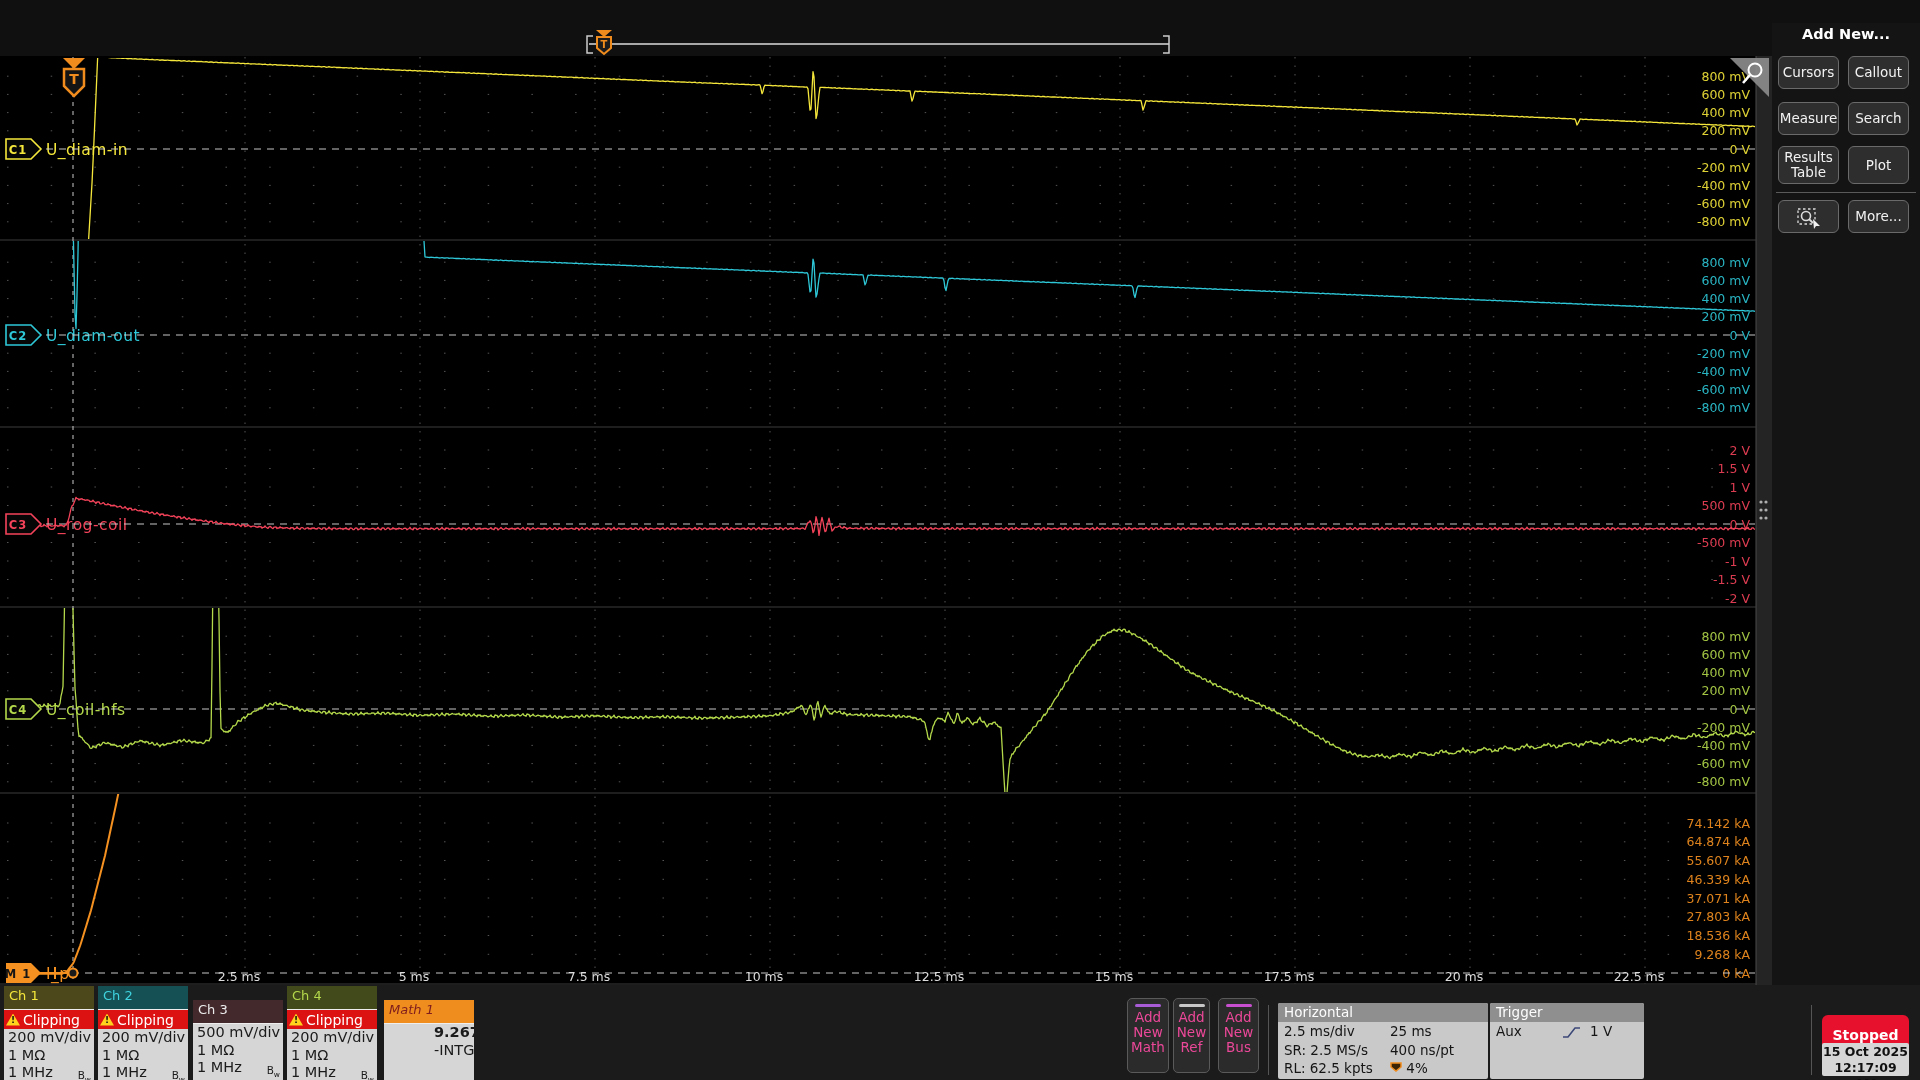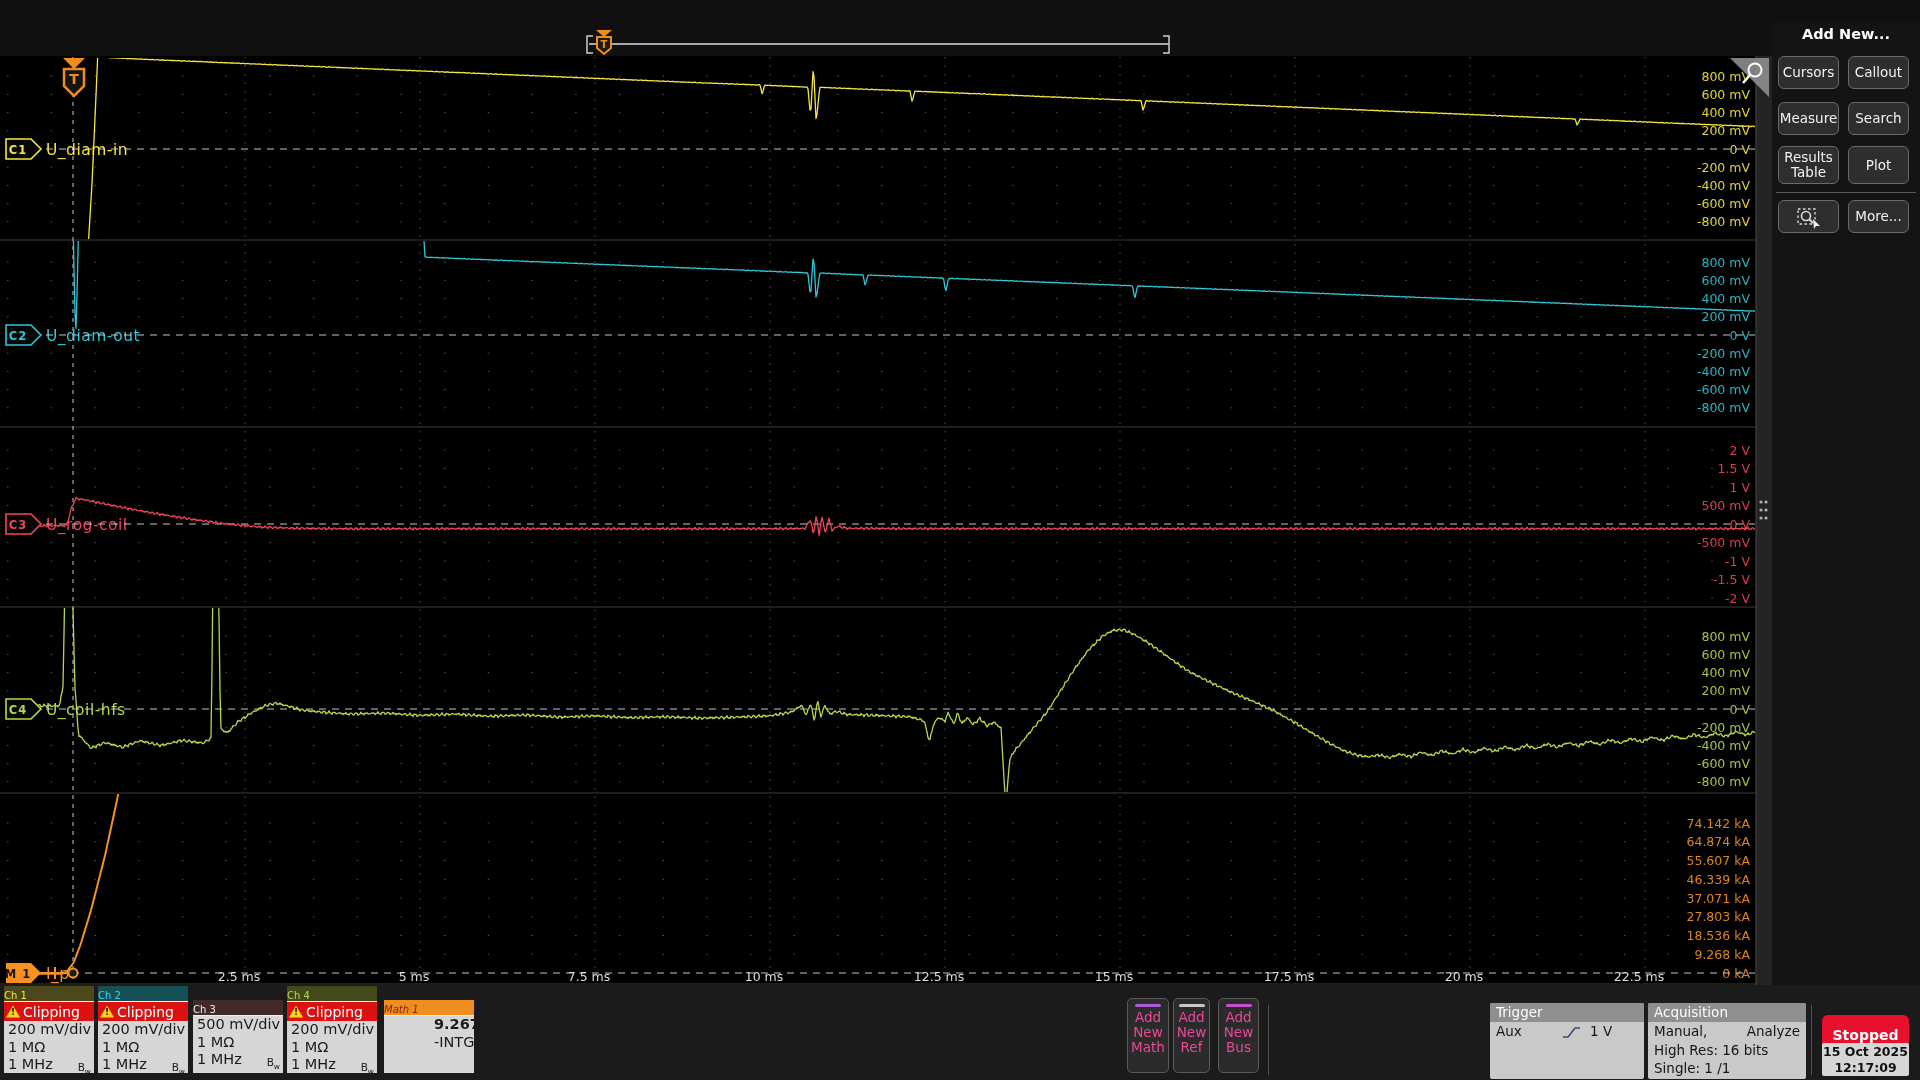--- a/index.html
+++ b/index.html
@@ -23,21 +23,21 @@
   
   #rightpanel{position:absolute;left:1772px;top:23px;width:148px;height:962px;background:#141414;z-index:20;}
   .pnl-h{position:absolute;left:0;top:3px;width:148px;text-align:center;color:#fff;font-weight:bold;font-size:14.5px;}
   .pbtn{position:absolute;background:#2e2e2e;border:1px solid #6a6a6a;border-radius:6px;color:#f2f2f2;
         font-size:13.5px;display:flex;align-items:center;justify-content:center;text-align:center;
         line-height:15px;box-sizing:border-box;cursor:pointer;}
   #pdivider{position:absolute;left:4px;top:169px;width:140px;border-top:1px solid #5a5a5a;}
   
   #bottombar{position:absolute;left:0;top:985px;width:1920px;height:95px;background:#1b1b1b;z-index:20;}
   .badge{position:absolute;width:90px;cursor:pointer;}
-  .bhead{height:15px;font-size:10px;font-weight:500;line-height:20px;}
+  .bhead{height:23px;font-size:13px;font-weight:500;padding-left:5px;line-height:20px;}
   .bbody{background:#d6d6d6;border-top:1px solid #eee;color:#1b1b1b;overflow:hidden;}
   .bclip{background:#dc1111;color:#fff;height:19px;display:flex;align-items:center;font-size:14px;padding-left:2px;}
   .warn{width:14px;height:12px;background:#ffd21e;clip-path:polygon(50% 0,100% 100%,0 100%);
         display:inline-flex;align-items:flex-end;justify-content:center;
         font-weight:bold;font-size:9px;line-height:11px;color:#111;margin-right:3px;flex:0 0 auto;}
   .brow{font-size:14.5px;line-height:17.5px;padding-left:4px;white-space:nowrap;overflow:hidden;}
   .brow.bold{font-weight:bold;}
   .bw{float:right;margin-right:3px;font-size:10.5px;margin-top:3px;}
   .bw sub{font-size:7.5px;}
   .abtn{position:absolute;top:13px;height:75px;background:#2b2b2b;border:1px solid #5a5a5a;border-radius:5px;
@@ -344,36 +344,40 @@
         </div>
         <div class="abtn" style="left:1218px;width:41px;">
           <span class="accent" style="background:#c84fd0;"></span>
           <div>Add</div>
           <div>New</div>
           <div>Bus</div>
         </div>
       </div>
     <div class="vline" style="left:1268px;top:20px;height:70px;"></div>
 
+    <div class="gpanel" style="left:1278px;width:210px;">
+      <div class="gh">Horizontal</div>
+      <div class="grow"><span>2.5 ms/div</span><span class="gc2">25 ms</span></div>
+      <div class="grow"><span>SR: 2.5 MS/s</span><span class="gc2">400 ns/pt</span></div>
+      <div class="grow"><span>RL: 62.5 kpts</span>
+        <span class="gc2"><svg width="12" height="13" style="vertical-align:-2px">
+              <polygon points="1,1 11,1 11,5 6,9 1,5" fill="#3a2405" stroke="#f08c1e" stroke-width="1.5"></polygon>
+            </svg>
+        <span>4%</span></span></div>
+    </div>
 
     <div class="gpanel" style="left:1490px;width:154px;">
       <div class="gh">Trigger</div>
       <div class="grow"><span>Aux</span>
         <svg width="20" height="14" style="position:absolute;left:72px;top:3px;">
             <path d="M1,12 H6 L13,3 H18" fill="none" stroke="#3c4878" stroke-width="1.6"></path>
           </svg>
         <span style="position:absolute;left:100px;">1 V</span></div>
     </div>
 
-    <div class="gpanel" style="left:1648px;width:158px;">
-      <div class="gh">Acquisition</div>
-      <div class="grow"><span>Manual,</span><span style="position:absolute;right:6px;">Analyze</span></div>
-      <div class="grow">High Res: 16 bits</div>
-      <div class="grow">Single: 1 /1</div>
-    </div>
 
     <div class="vline" style="left:1811px;top:20px;height:70px;"></div>
     <div id="stoppedbtn">Stopped</div>
     <div id="datetime">
       <div>15 Oct 2025</div>
       <div>12:17:09 AM</div>
     </div>
   </div>
 
 </div>

